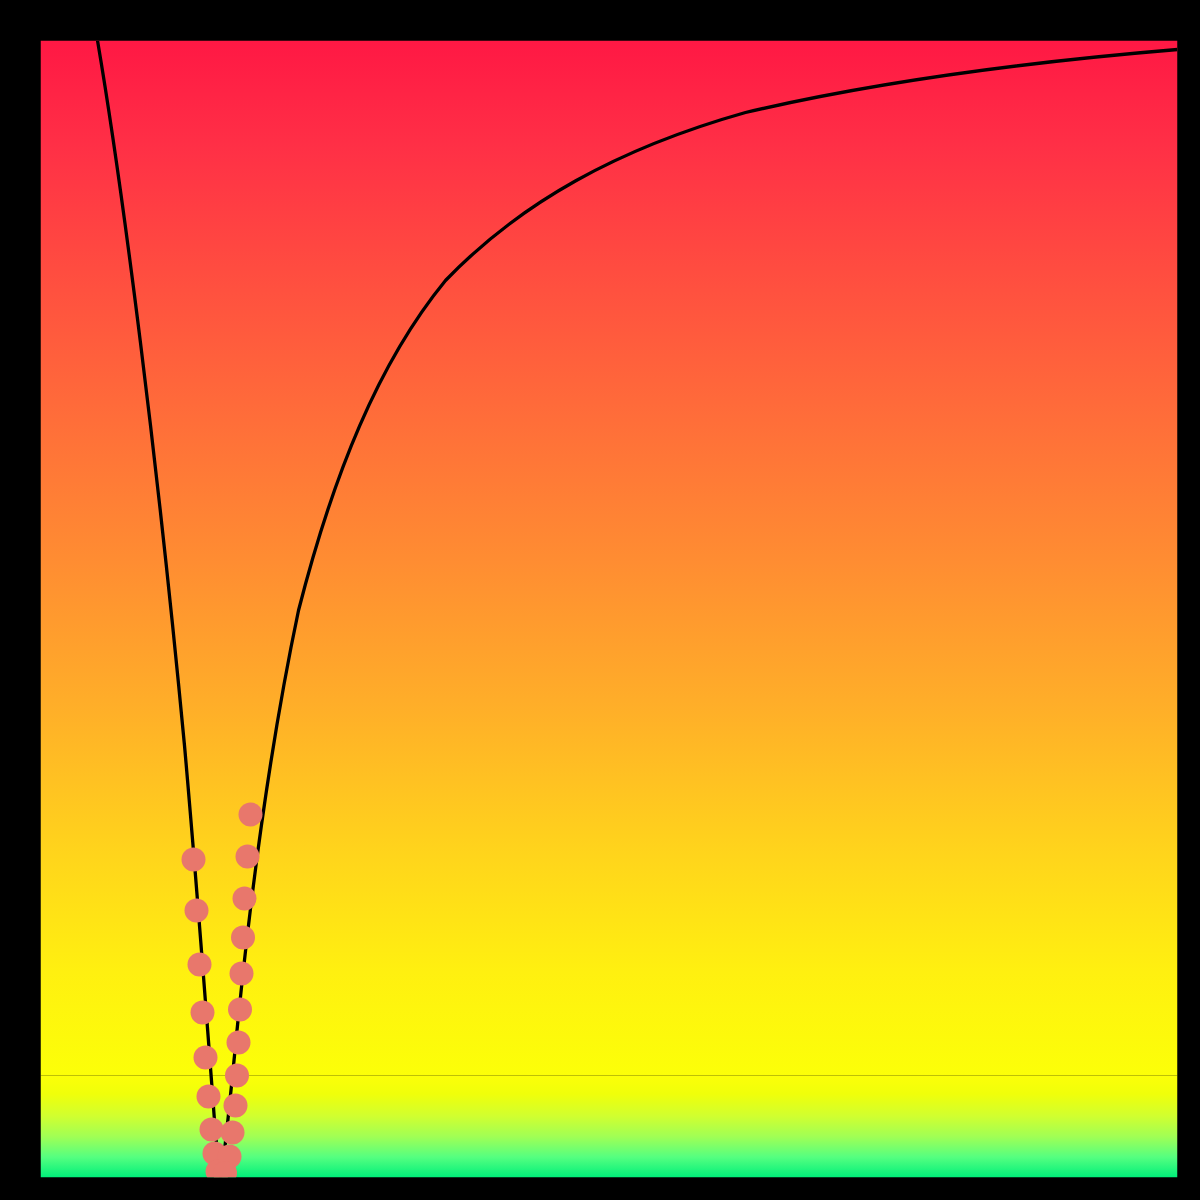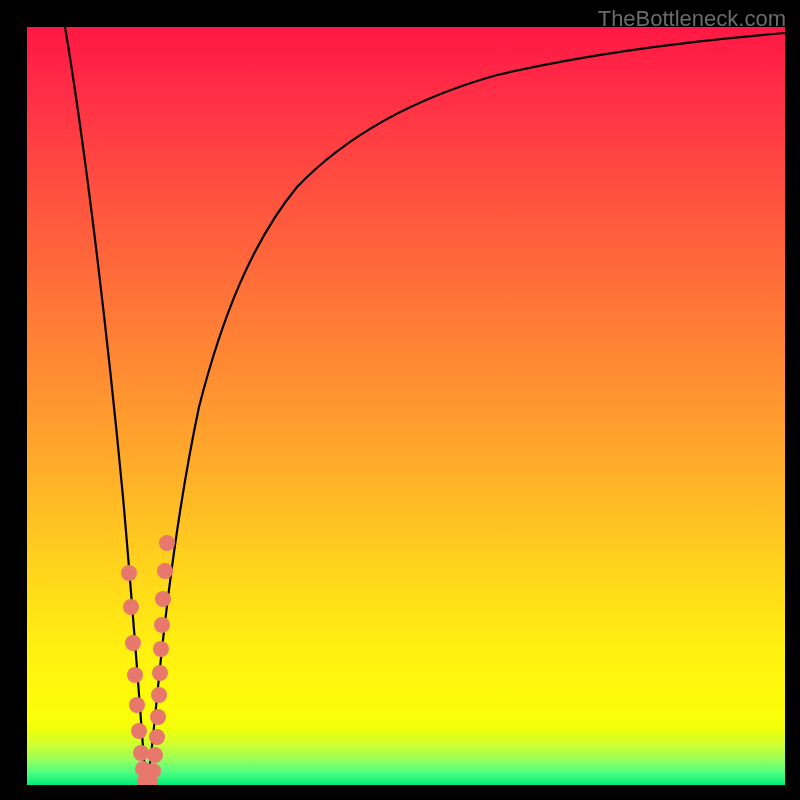--- a/index.html
+++ b/index.html
@@ -114,14 +114,13 @@
         <circle cx="132" cy="668" r="8"></circle>
         <circle cx="131" cy="690" r="8"></circle>
         <circle cx="130" cy="710" r="8"></circle>
         <circle cx="128" cy="728" r="8"></circle>
         <circle cx="126" cy="744" r="8"></circle>
         <circle cx="123" cy="755" r="8"></circle>
       </g>
     </svg>
   </div>
 
-  <div class="watermark">TheBottleneck.com</div>
 </div>
 
 </body></html>

